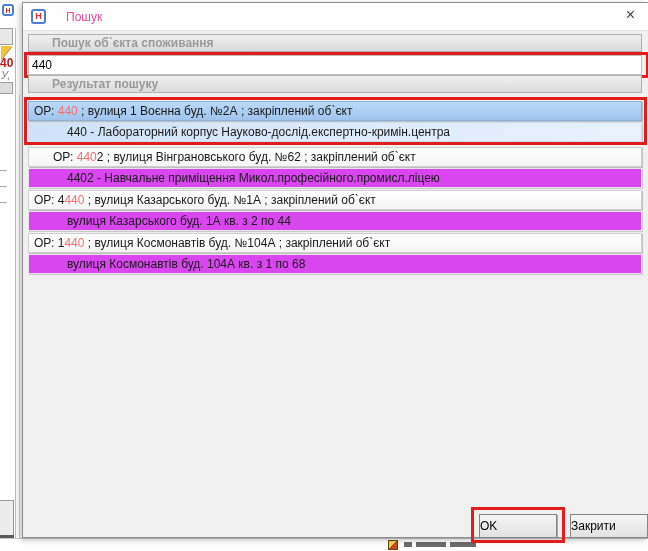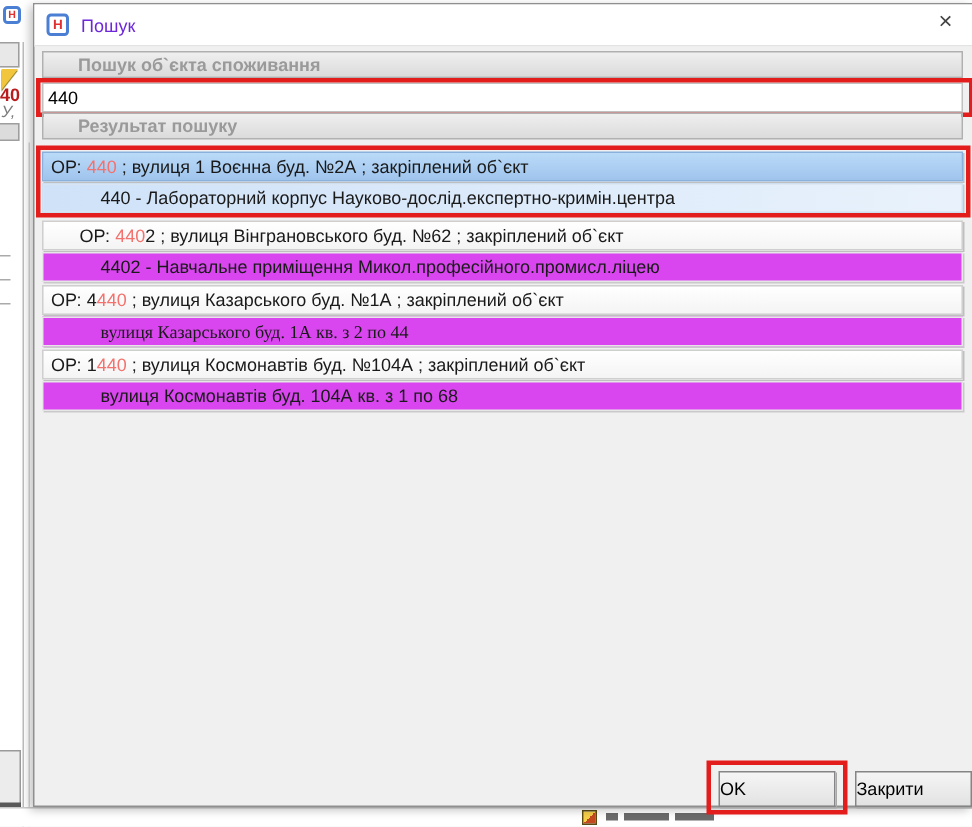--- a/index.html
+++ b/index.html
@@ -49,21 +49,21 @@
   }
   .titlebar{
     position:absolute;left:0;top:0;right:0;height:27px;background:#ffffff;
     display:flex;align-items:center;border-bottom:1px solid #e3e3e3;
   }
   .app-icon{
     width:15px;height:15px;margin-left:8px;background:#fff;border:2px solid #4a7fd4;border-radius:3px;
     box-sizing:border-box;display:flex;align-items:center;justify-content:center;
     font-size:9px;font-weight:bold;color:#e03030;line-height:1;
   }
-  .title-text{margin-left:8px;color:#6d28d9;}
+  .title-text{margin-left:20px;color:#ec4899;}
   .close-btn{
     position:absolute;right:13px;top:4px;font-size:16px;color:#444;cursor:default;line-height:1;
   }
 
   .groupbar{
     position:absolute;left:5px;width:614px;height:18px;
     background:linear-gradient(#efefef,#dbdbdb);
     border:1px solid #b0b0b0;box-sizing:border-box;
     color:#9a9a9a;font-weight:bold;line-height:16px;padding-left:23px;
   }
@@ -166,21 +166,21 @@
   <div class="row-header" style="top:144px;padding-left:24px;">
     <span>ОР: </span><span></span><span class="match">440</span><span>2</span><span> ; вулиця Вінграновського буд. №62 ; закріплений об`єкт</span>
   </div>
   <div class="row-detail" style="top:165px;">
     <span>4402 - Навчальне приміщення Микол.професійного.промисл.ліцею</span>
   </div>
 
   <div class="row-header" style="top:187px;">
     <span>ОР: </span><span>4</span><span class="match">440</span><span></span><span> ; вулиця Казарського буд. №1А ; закріплений об`єкт</span>
   </div>
-  <div class="row-detail" style="top:208px;font-family:Liberation Serif, serif;">
+  <div class="row-detail" style="top:208px;">
     <span>вулиця Казарського буд. 1А кв. з 2 по 44</span>
   </div>
 
   <div class="row-header" style="top:230px;">
     <span>ОР: </span><span>1</span><span class="match">440</span><span></span><span> ; вулиця Космонавтів буд. №104А ; закріплений об`єкт</span>
   </div>
   <div class="row-detail" style="top:251px;">
     <span>вулиця Космонавтів буд. 104А кв. з 1 по 68</span>
   </div>
 

